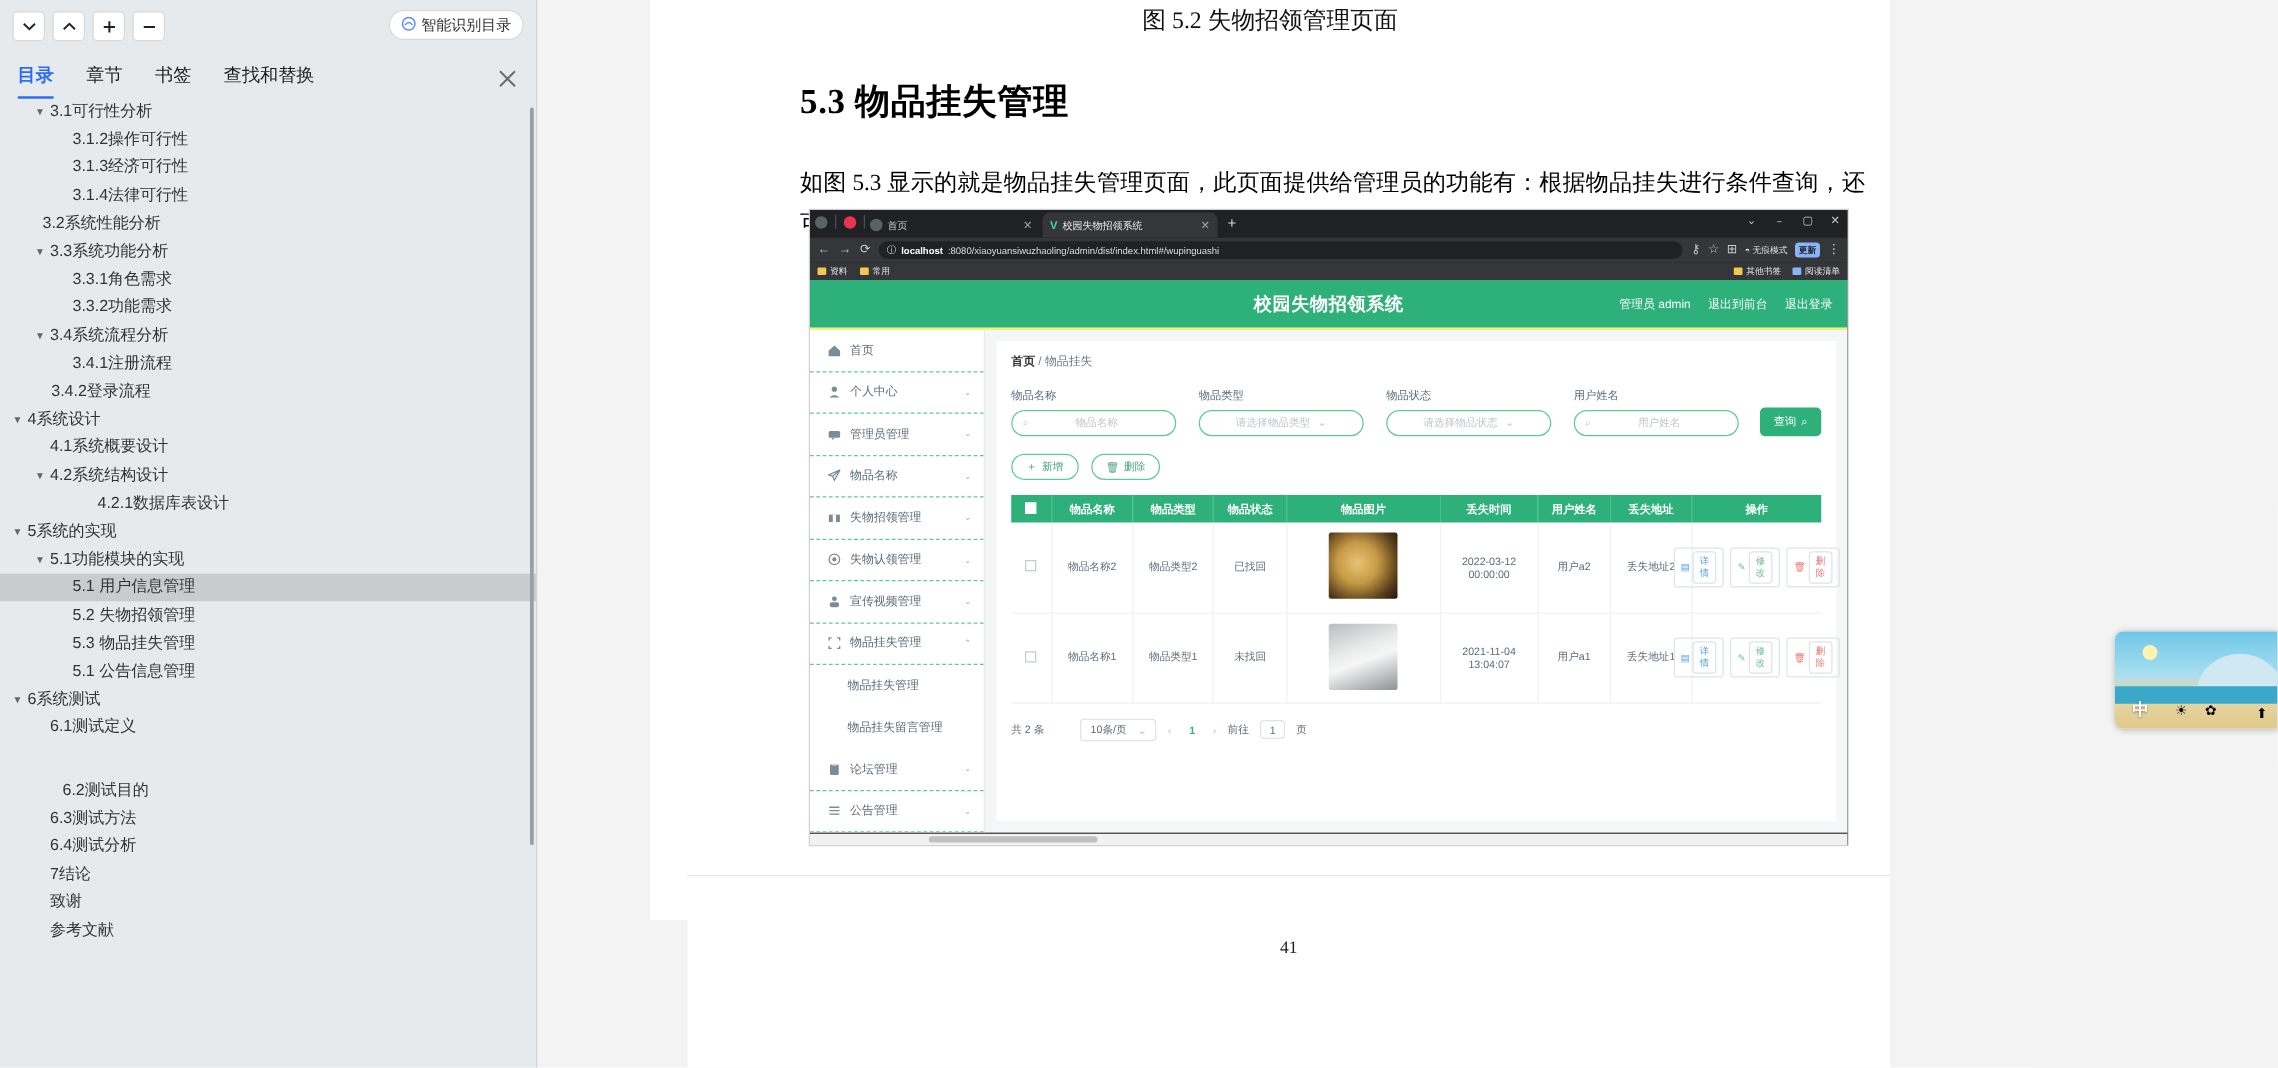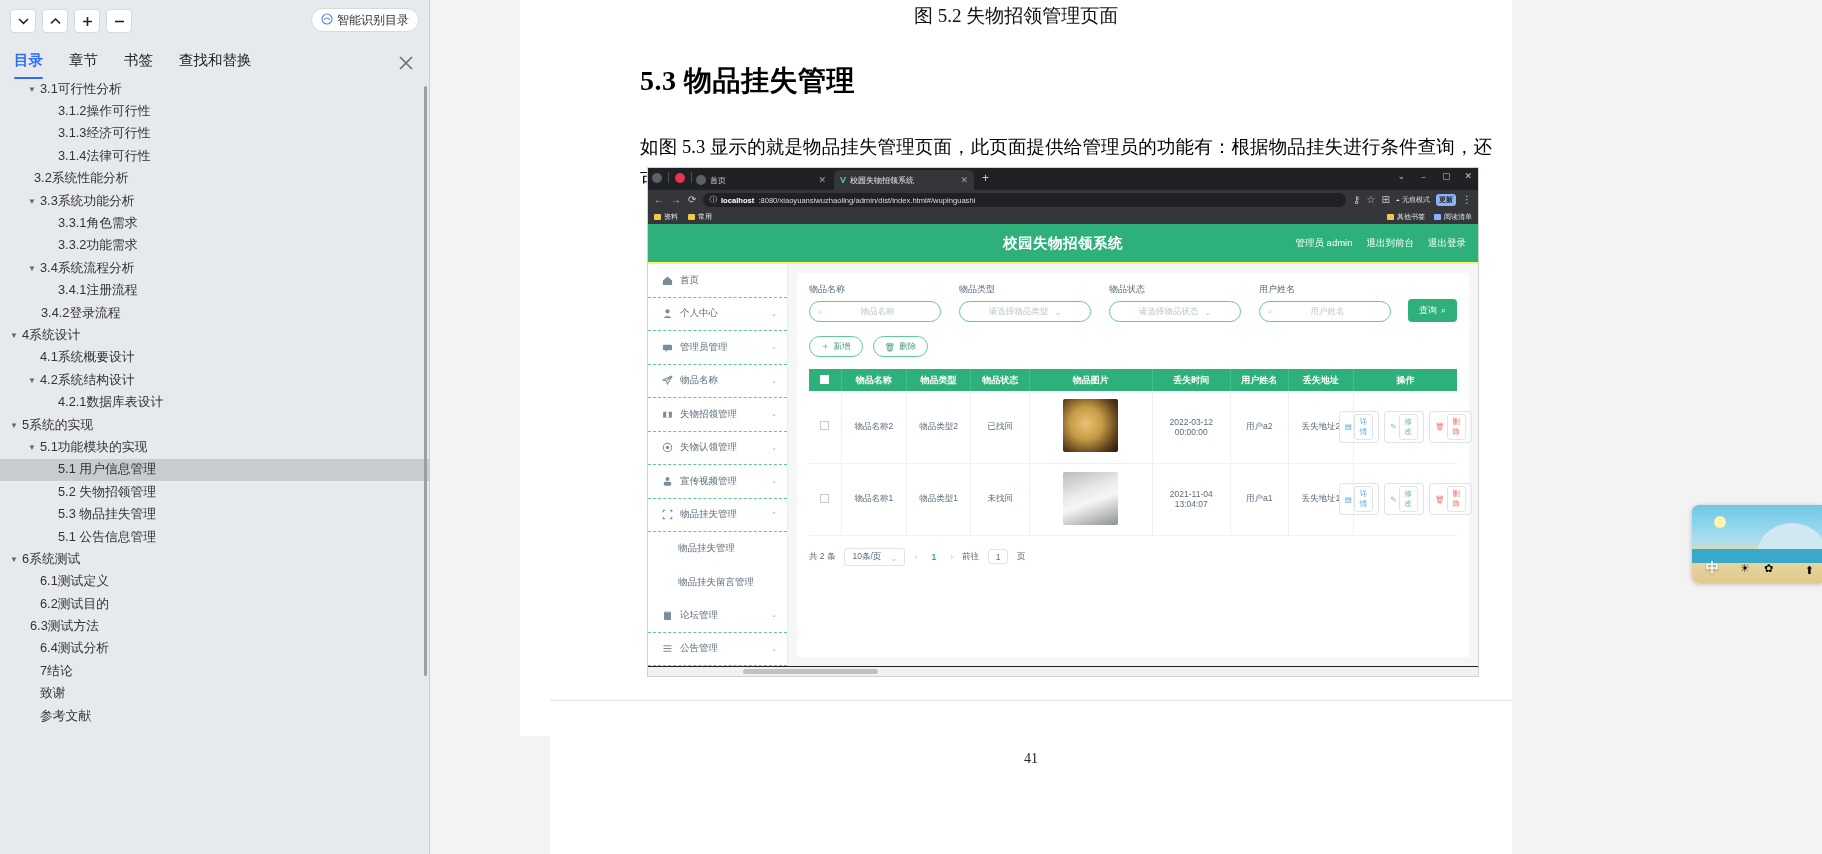--- a/index.html
+++ b/index.html
@@ -163,21 +163,21 @@
   .act { display:flex; gap:5px; justify-content:center; }
   .act span { border:1px solid #dfe4e8; border-radius:3px; padding:2px 5px;
     font-size:7.5px; display:flex; align-items:center; gap:2px; cursor:pointer; }
   .a-detail { color:#4b9fe0; }
   .a-edit { color:#6fc08b; }
   .a-del { color:#e8766a; }
 
   #pager { display:flex; align-items:center; gap:9px; margin-top:12px;
     font-size:8.5px; color:#5a6b7a; }
   #pager .sel-box { border:1px solid #dfe4e8; border-radius:3px; padding:2px 7px;
-    display:flex; gap:9px; align-items:flex-end; }
+    display:flex; gap:9px; align-items:flex-end;margin-left:20px; }
   #pager .pg { width:15px; height:15px; display:flex; align-items:center;
     justify-content:center; color:#2eb07a; font-weight:bold; }
   #pager .arrow { color:#b9c2c8; }
   #pager .jump-in { border:1px solid #dfe4e8; border-radius:3px; width:20px;
     height:15px; display:flex; align-items:center; justify-content:center; }
 
   #hscroll { position:absolute; left:0; bottom:0; height:9px; width:100%;
     background:#f1f1f1; }
   #hscroll i { position:absolute; left:95px; top:2px; width:135px; height:5px;
     background:#c1c1c1; border-radius:3px; display:block; }
@@ -299,21 +299,21 @@
         <span>4系统设计</span>
       </div>
       <div class="toc-item" style="padding-left: 26px;">
         <span class="caret none">▼</span>
         <span>4.1系统概要设计</span>
       </div>
       <div class="toc-item" style="padding-left: 26px;">
         <span class="caret">▼</span>
         <span>4.2系统结构设计</span>
       </div>
-      <div class="toc-item" style="padding-left: 44px;">
+      <div class="toc-item" style="padding-left: 44px; margin-left: 20px;">
         <span class="caret none">▼</span>
         <span>4.2.1数据库表设计</span>
       </div>
       <div class="toc-item" style="padding-left: 8px;">
         <span class="caret">▼</span>
         <span>5系统的实现</span>
       </div>
       <div class="toc-item" style="padding-left: 26px;">
         <span class="caret">▼</span>
         <span>5.1功能模块的实现</span>
@@ -335,25 +335,25 @@
         <span>5.1 公告信息管理</span>
       </div>
       <div class="toc-item" style="padding-left: 8px;">
         <span class="caret">▼</span>
         <span>6系统测试</span>
       </div>
       <div class="toc-item" style="padding-left: 26px;">
         <span class="caret none">▼</span>
         <span>6.1测试定义</span>
       </div>
-      <div class="toc-item" style="padding-left: 26px;">
+      <div class="toc-item" style="padding-left: 36px; margin-top: 28px;">
         <span class="caret none">▼</span>
         <span>6.2测试目的</span>
       </div>
-      <div class="toc-item" style="padding-left: 16px;">
+      <div class="toc-item" style="padding-left: 26px;">
         <span class="caret none">▼</span>
         <span>6.3测试方法</span>
       </div>
       <div class="toc-item" style="padding-left: 26px;">
         <span class="caret none">▼</span>
         <span>6.4测试分析</span>
       </div>
       <div class="toc-item" style="padding-left: 26px;">
         <span class="caret none">▼</span>
         <span>7结论</span>
@@ -536,20 +536,25 @@
                     <path d="M1.6 3h8.8M1.6 6h8.8M1.6 9h8.8" stroke="#7b8c99" stroke-width="1.2"></path>
                   </svg></span>
                 <span>公告管理</span>
                 <span class="chev">⌄</span>
               </div>
             </div>
 
           <div id="content">
             <div id="card">
 
+              <div id="crumb">
+                <b>首页</b>
+                <span>/</span>
+                <span>物品挂失</span>
+              </div>
 
               <div id="filters">
                 <div class="fld">
                   <div class="lbl">物品名称</div>
                   <div class="box">
                     <span style="color:#c4ccd2">⌕</span>
                     <span>物品名称</span>
                     <span></span>
                   </div>
                 </div>

